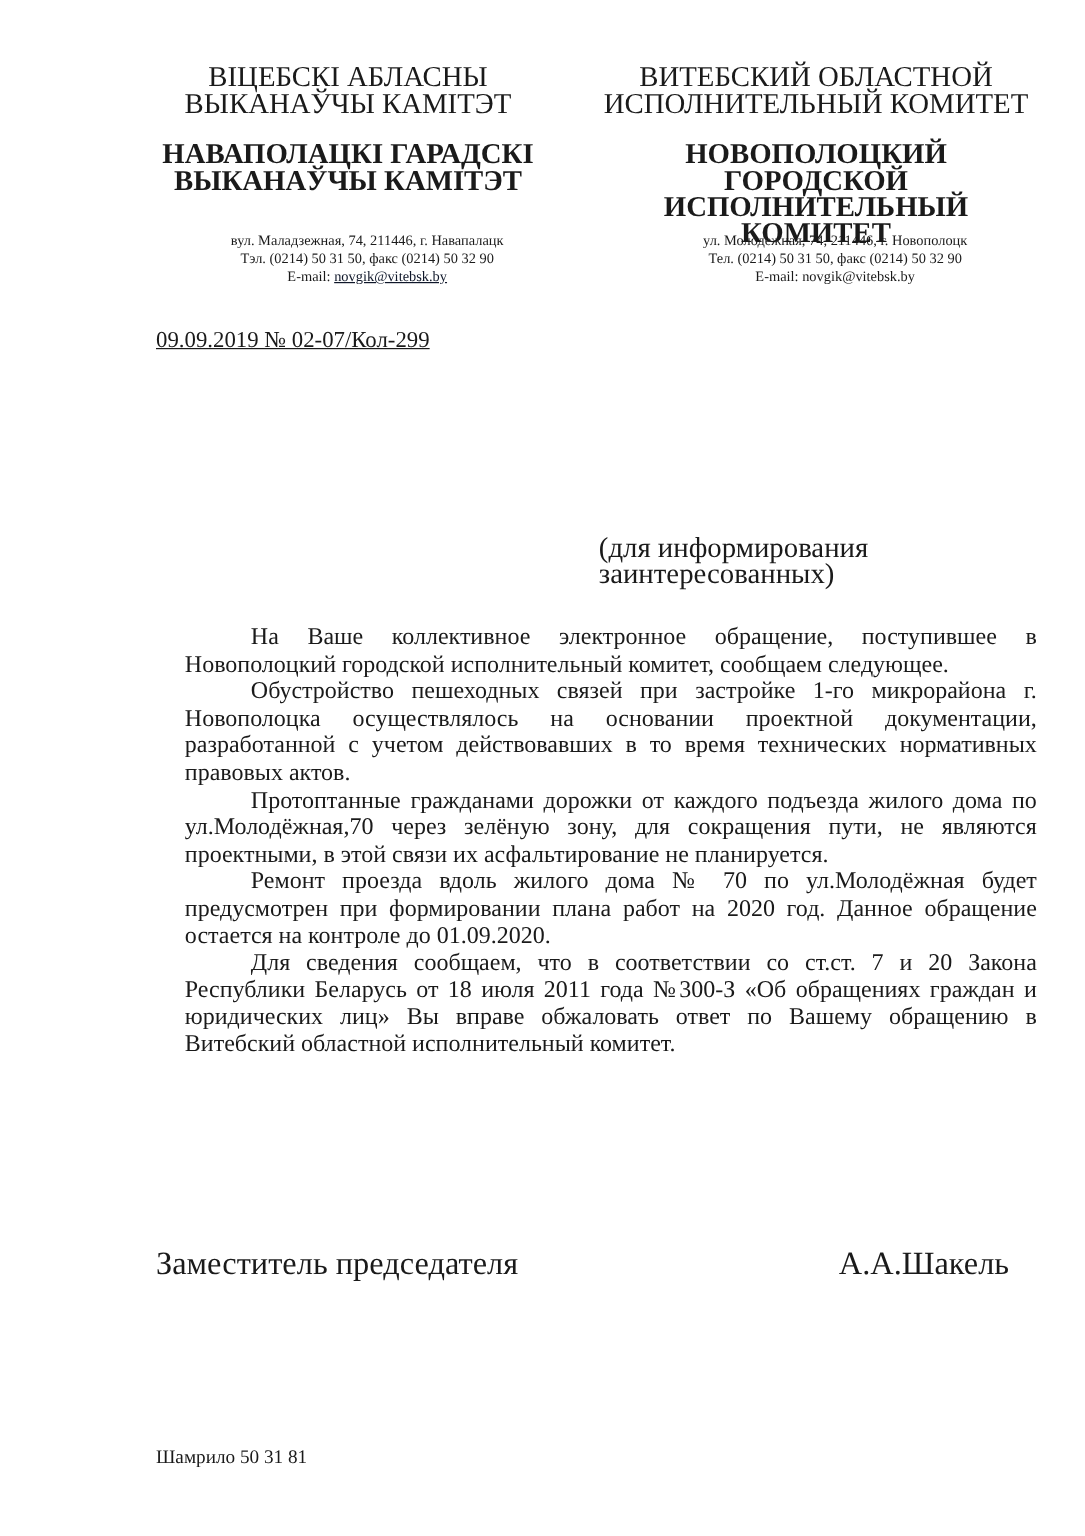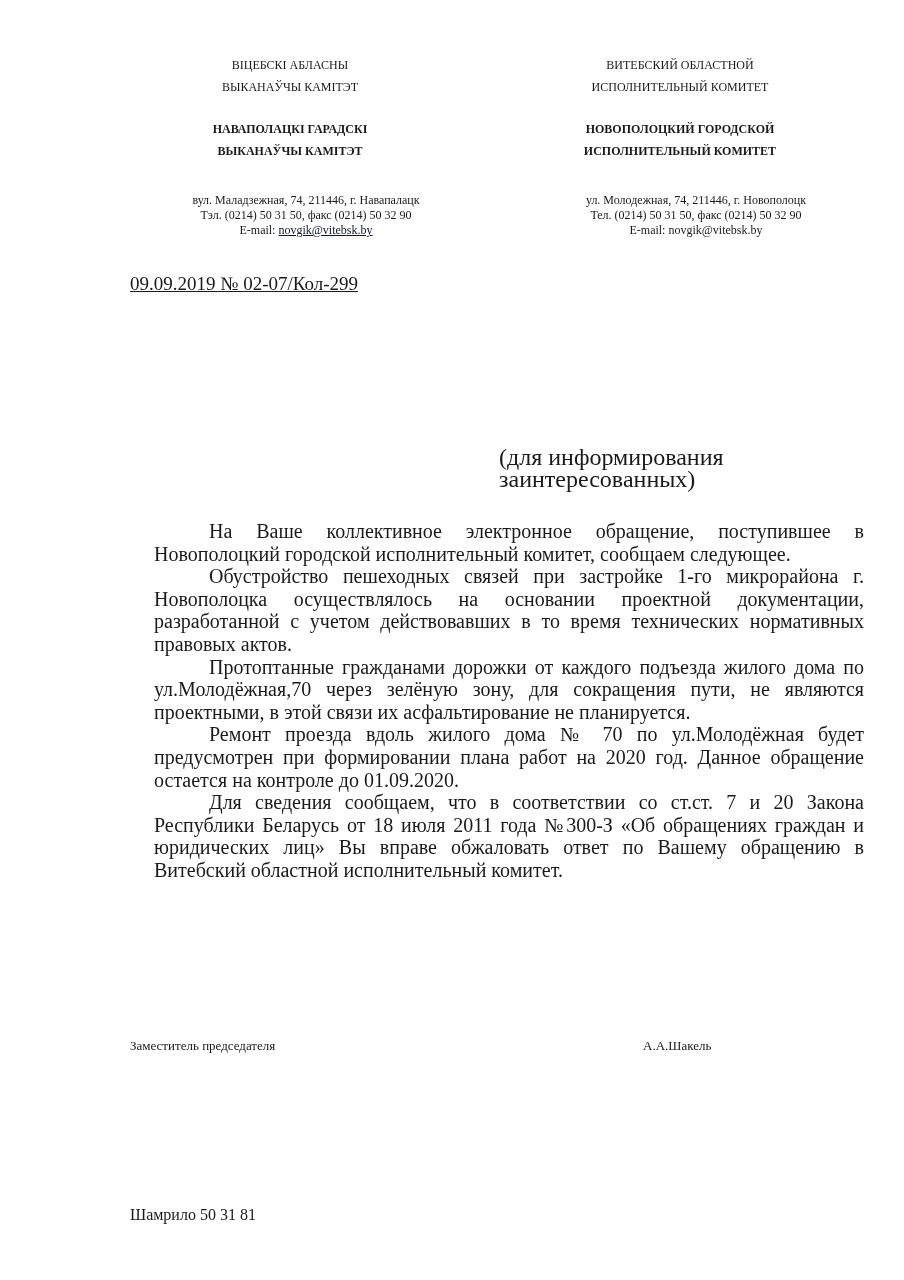--- a/index.html
+++ b/index.html
@@ -1,34 +1,34 @@
 <!DOCTYPE html>
 <html><head>
 <meta charset="utf-8">
 <style>
   html, body { margin:0; padding:0; background:#ffffff; }
   body { width:904px; height:1280px; position:relative; overflow:hidden;
          font-family:"Liberation Serif", serif; color:#1a1a1a; }
   .col { position:absolute; text-align:center; }
   .col-left { left:120px; width:340px; }
   .col-right { left:500px; width:360px; }
-  .org { font-size:12px; line-height:22px; }
+  .org { font-size:24px; line-height:22px; }
   .org1 { position:absolute; top:54px; left:0; width:100%; }
   .org2 { position:absolute; top:118px; left:0; width:100%; font-weight:bold; }
   .addr { position:absolute; top:193px; left:16px; width:100%; font-size:12px; line-height:15px; }
   .email-link { color:#0f172a; text-decoration:underline; }
   .ref { position:absolute; left:130px; top:273px; font-size:19px; 
          text-decoration:underline; }
   .recipient { position:absolute; left:499px; top:446px; font-size:24px; line-height:22px; }
   .body { position:absolute; left:130px; top:520px; width:710px; font-size:20px; line-height:22.6px;
           text-align:justify;margin-left:24px; }
   .body p { margin:0; text-indent:55px; }
-  .sign { position:absolute; top:1038px; font-size:13px; }
+  .sign { position:absolute; top:1038px; font-size:27px; }
   .sign-title { left:130px; }
-  .sign-name { left:643px; }
+  .sign-name { left:699px; }
   .executor { position:absolute; left:130px; top:1206px; font-size:16px; }
 </style>
 </head>
 <body>
 
 <div class="col col-left">
   <div class="org org1">
     <div>ВІЦЕБСКІ АБЛАСНЫ</div>
     <div>ВЫКАНАЎЧЫ КАМІТЭТ</div>
   </div>

